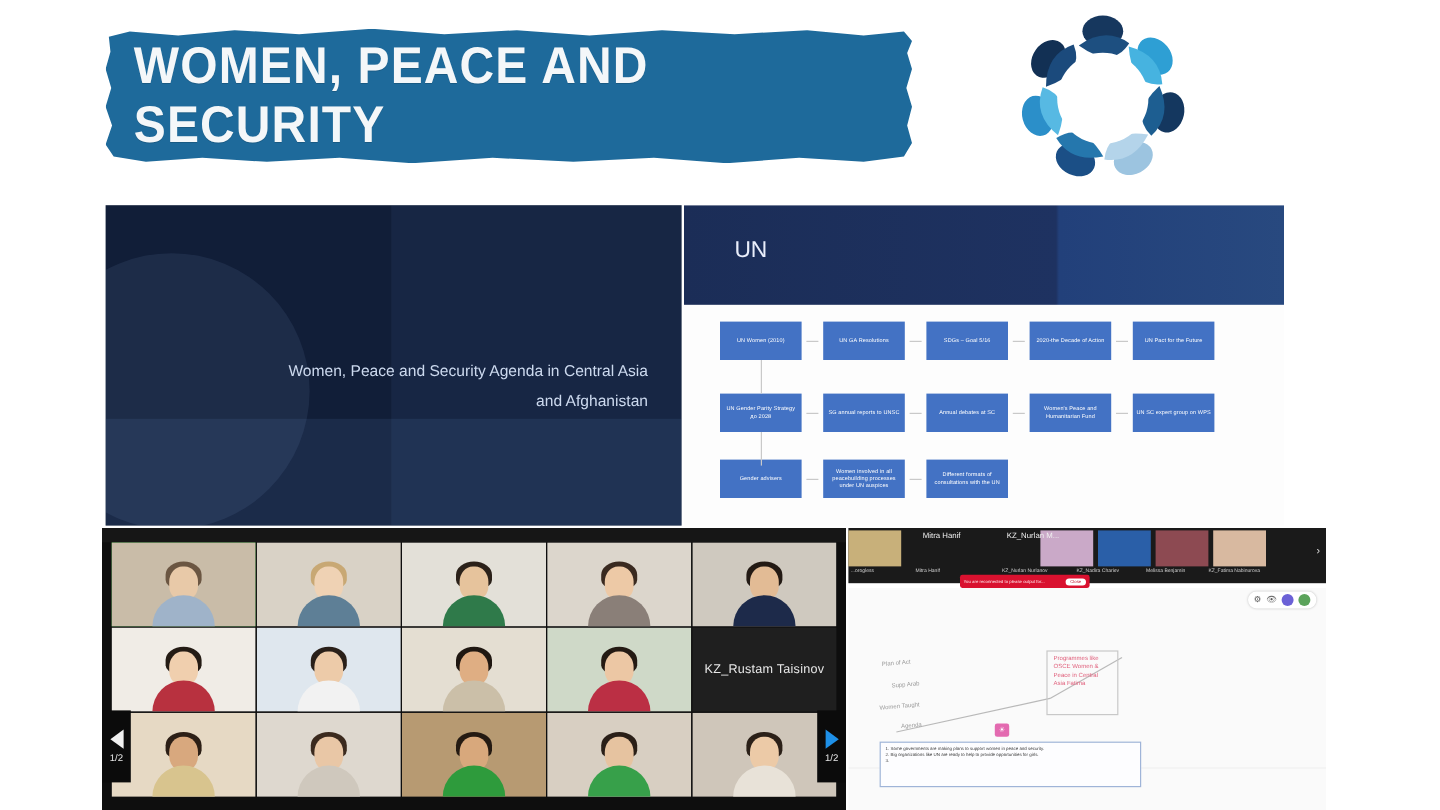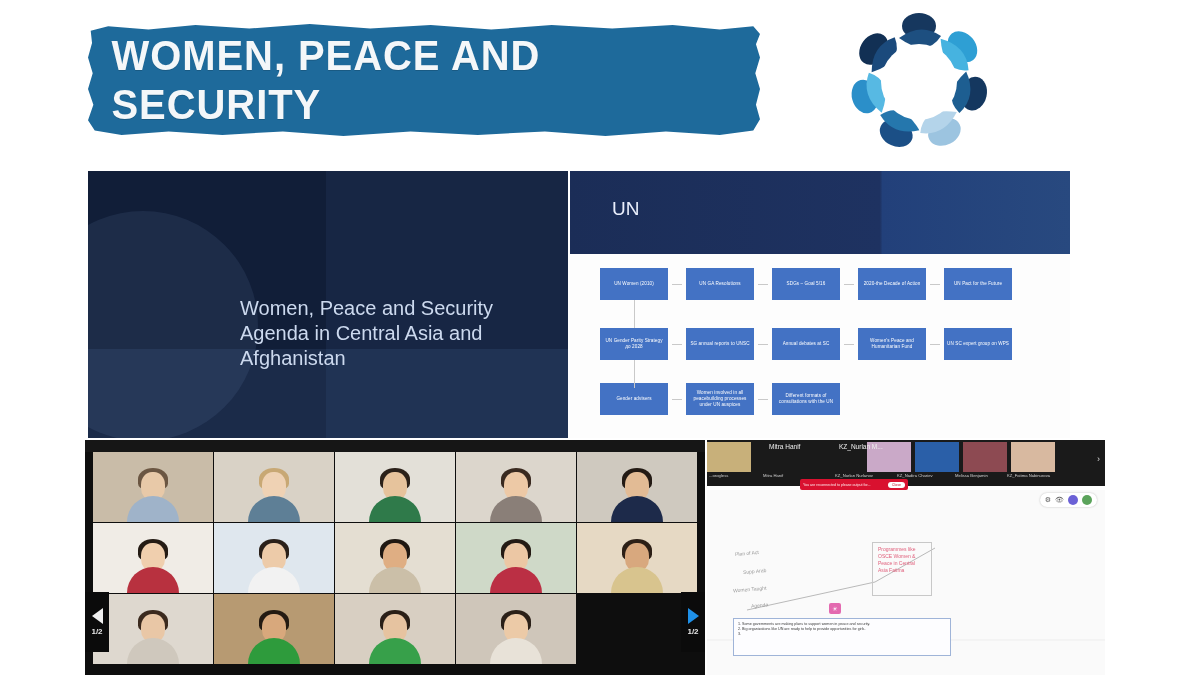--- a/index.html
+++ b/index.html
@@ -23,22 +23,22 @@
 
   
   #slide-left{position:absolute;left:88px;top:171px;width:480px;height:267px;
        background:#111e38;overflow:hidden;}
   .sl-band{position:absolute;left:238px;top:0;width:330px;height:267px;background:rgba(120,160,225,.07);}
   .sl-botbar{position:absolute;left:0;top:178px;width:568px;height:89px;background:rgba(120,165,230,.10);}
   .sl-circle{position:absolute;left:-60px;top:40px;width:230px;height:230px;border-radius:50%;
        background:rgba(150,185,240,.09);}
   #slide-kicker{position:absolute;left:152px;top:93px;color:#eef3fb;font-size:17px;font-weight:bold;
        letter-spacing:.1px;}
-  #slide-heading{position:absolute;left:152px;top:125px;width:300px;color:#ccd9ee;font-size:20px;
-       line-height:25px;font-weight:400;}
+  #slide-heading{position:absolute;left:152px;top:125px;width:300px;color:#ccd9ee;font-size:13px;
+       line-height:25px;font-weight:400;text-align:right;}
 
   
   #slide-right{position:absolute;left:570px;top:171px;width:500px;height:267px;background:#fdfdfd;
        overflow:hidden;}
   #un-header{position:absolute;left:0;top:0;width:500px;height:83px;
        background:linear-gradient(90deg,#1b2d57 0%,#1e3261 62%,#22407a 62.5%,#28497f 100%);}
   #un-title{position:absolute;left:42px;top:27px;color:#e9eefb;font-size:19px;font-weight:400;}
   .ub-row{position:absolute;display:flex;align-items:flex-start;}
   .ub{background:#4372c4;color:#ffffff;display:flex;align-items:center;justify-content:center;
       text-align:center;font-size:4.6px;line-height:6px;padding:2px 3px;box-sizing:border-box;
@@ -63,21 +63,21 @@
   .tile.namecard{background:#1f1f1f;display:flex;align-items:center;justify-content:center;}
   #vc-name{color:#e8e8e8;font-size:10.5px;letter-spacing:.2px;}
   .pager{position:absolute;width:24px;background:#0b0b0b;display:flex;flex-direction:column;
        align-items:center;justify-content:center;gap:3px;}
   #pager-left{left:0;top:152px;height:60px;}
   #pager-right{right:0;top:152px;height:60px;}
   .arrow-l{width:0;height:0;border-top:8px solid transparent;border-bottom:8px solid transparent;
        border-right:11px solid #f0f0f0;}
   .arrow-r{width:0;height:0;border-top:8px solid transparent;border-bottom:8px solid transparent;
        border-left:11px solid #1e90e8;}
-  .pg-label{color:#e6e6e6;font-size:8px;font-weight:bold;}
+  .pg-label{color:#e6e6e6;font-size:8px;}
 
   
   #rp{position:absolute;left:707px;top:440px;width:398px;height:235px;background:#ffffff;}
   #rp-strip{position:absolute;left:0;top:0;width:398px;height:46px;background:#1a1a1a;}
   .strip-thumb{position:absolute;top:2px;width:44px;height:30px;background:#2b2b2b;overflow:hidden;}
   .strip-name{position:absolute;top:33px;color:#cfcfcf;font-size:4.2px;white-space:nowrap;}
   .strip-big{position:absolute;top:3px;color:#f0f0f0;font-size:6.5px;white-space:nowrap;}
   #strip-next{position:absolute;right:5px;top:14px;color:#dcdcdc;font-size:9px;}
   #rp-alert{position:absolute;left:93px;top:39px;width:108px;height:11px;background:#d9112f;
        border-radius:2px;display:flex;align-items:center;padding:0 3px;box-sizing:border-box;}
@@ -238,20 +238,23 @@
         <div class="hair" style="background: rgb(31, 23, 17);"></div>
         <div class="head" style="background: rgb(223, 174, 131);"></div>
         <div class="body" style="background: rgb(203, 191, 168);"></div>
       </div>
       <div class="tile">
         <div class="bg" style="background: rgb(207, 217, 200);"></div>
         <div class="hair" style="background: rgb(36, 26, 19);"></div>
         <div class="head" style="background: rgb(236, 199, 164);"></div>
         <div class="body" style="background: rgb(187, 47, 68);"></div>
       </div>
+      <div class="tile namecard">
+        <div id="vc-name">KZ_Rustam Taisinov</div>
+      </div>
       <div class="tile">
         <div class="bg" style="background: rgb(230, 217, 196);"></div>
         <div class="hair" style="background: rgb(44, 31, 22);"></div>
         <div class="head" style="background: rgb(216, 168, 126);"></div>
         <div class="body" style="background: rgb(216, 196, 142);"></div>
       </div>
       <div class="tile">
         <div class="bg" style="background: rgb(222, 216, 207);"></div>
         <div class="hair" style="background: rgb(59, 42, 30);"></div>
         <div class="head" style="background: rgb(233, 199, 166);"></div>

